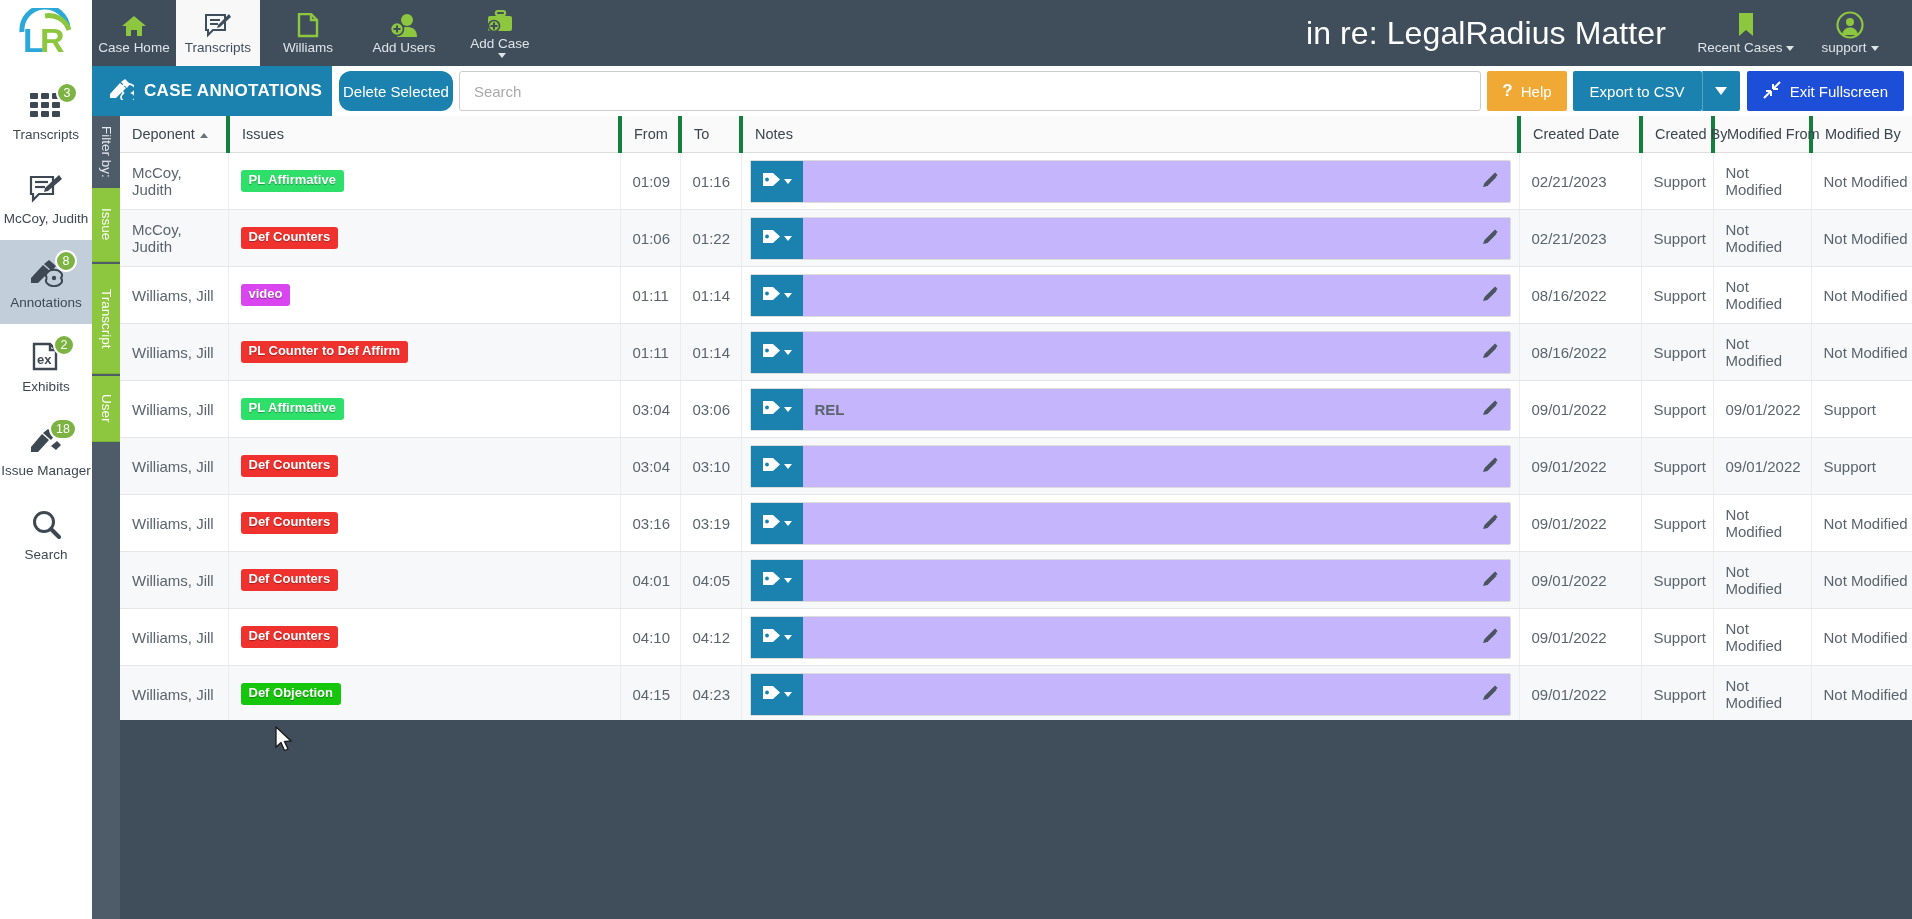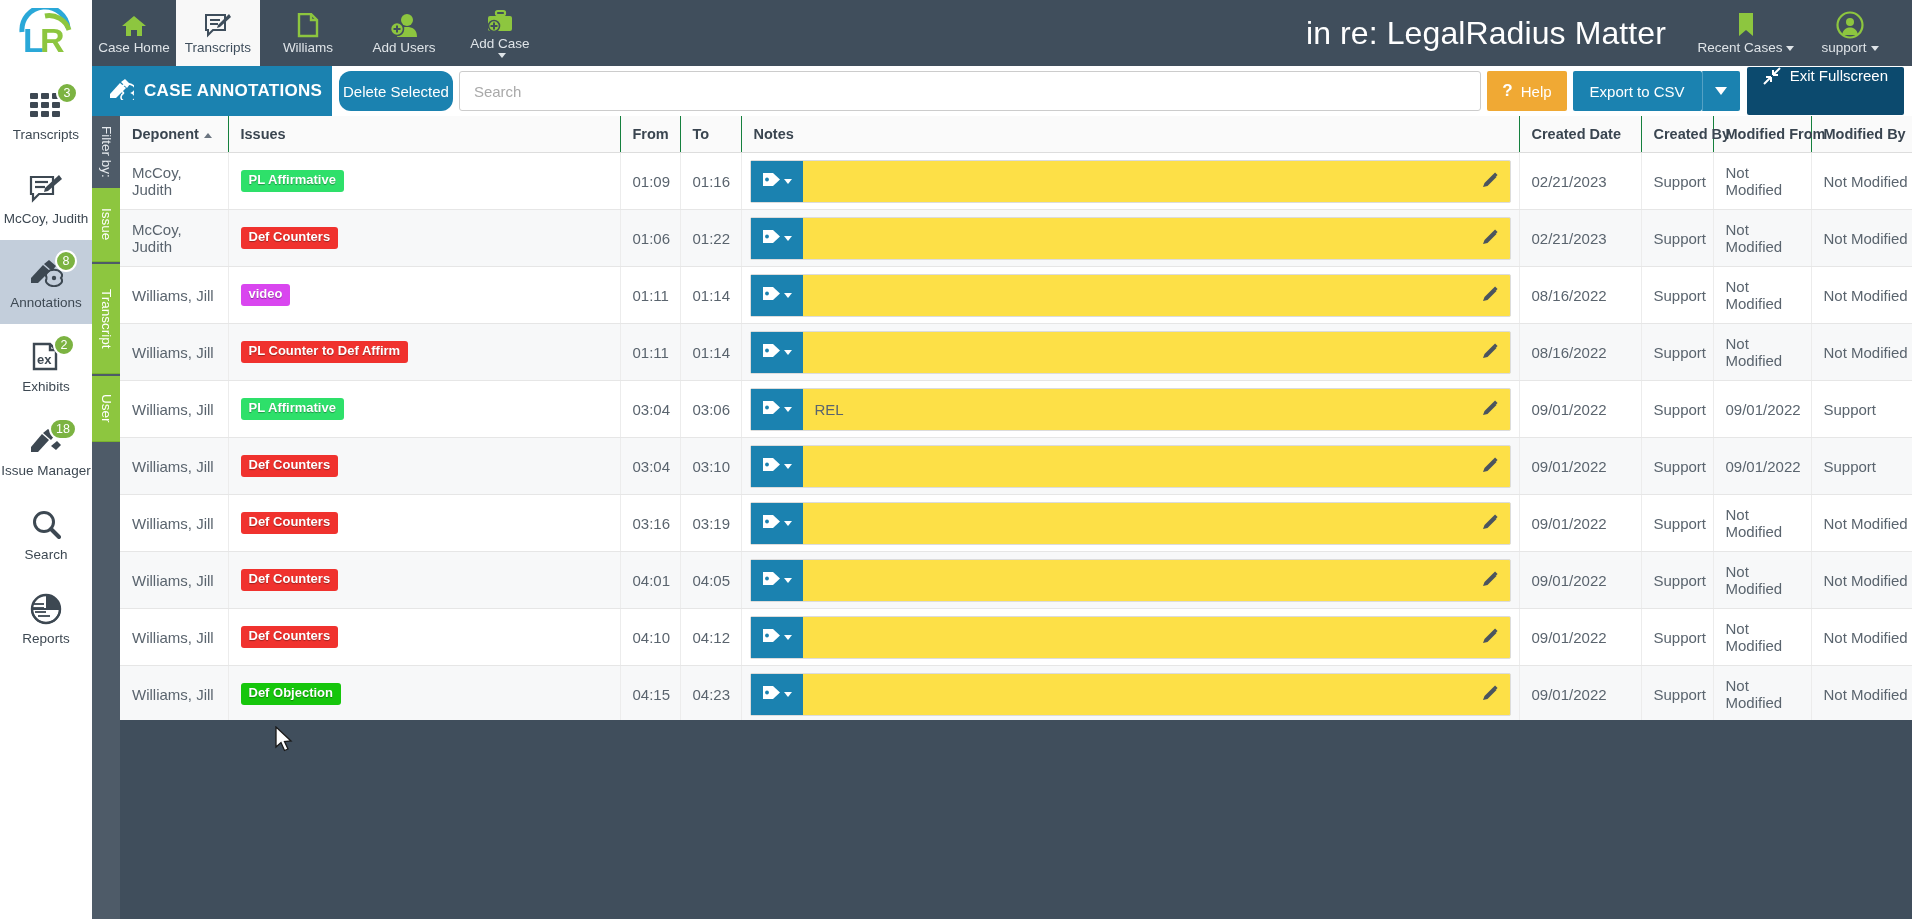--- a/index.html
+++ b/index.html
@@ -83,23 +83,23 @@
     background: #1b82b0; color: #fff; border: none; height: 40px;
     padding: 0 17px; font-size: 15px; cursor: pointer; font-family: inherit;
     display: flex; align-items: center; border-radius: 2px; margin-left: 6px;
   }
   .btn-csv-caret {
     background: #1b82b0; width: 38px; height: 40px; display: flex;
     align-items: center; justify-content: center; cursor: pointer;
     border-left: 1px solid rgba(255,255,255,.25); border-radius: 0 2px 2px 0;
   }
   .btn-exit {
-    background: #0c4a6e; color: #fff; border: none; height: 48px;
+    background: #1d4ed8; color: #fff; border: none; height: 40px;
     padding: 0 16px; font-size: 15px; cursor: pointer; font-family: inherit;
-    display: flex; align-items: flex-start; gap: 9px; border-radius: 2px; margin-left: 7px;
+    display: flex; align-items: center; gap: 9px; border-radius: 2px; margin-left: 7px;
   }
   .caret-white {
     width: 0; height: 0; border-left: 6px solid transparent;
     border-right: 6px solid transparent; border-top: 8px solid #fff;
   }
 
   
   .sidebar {
     position: absolute; left: 0; top: 66px; width: 92px; height: 853px;
     background: #ffffff; padding-top: 6px;
@@ -137,23 +137,23 @@
   .fs-transcript { height: 110px; }
   .fs-user { height: 66px; }
 
   
   .table-area {
     position: absolute; left: 120px; top: 116px; width: 1792px; height: 604px;
     background: #fff; overflow: hidden;
   }
   table.grid { width: 1792px; border-collapse: collapse; table-layout: fixed; }
   table.grid th {
-    background: #fafafa; color: #3a4550; font-size: 14.5px; font-weight: bold;
+    background: #fafafa; color: #3a4550; font-size: 14.5px; font-weight: normal;
     text-align: left; padding: 10px 10px 10px 12px; height: 36px;
-    border-bottom: 1px solid #ddd; border-right: 1px solid #15803d;
+    border-bottom: 1px solid #ddd; border-right: 4px solid #15803d;
     white-space: nowrap;
   }
   table.grid td {
     border-bottom: 1px solid #e6e6e6; border-right: 1px solid #ececec;
     padding: 0 10px 0 12px; height: 57px; font-size: 15px; color: #5a646e;
     vertical-align: middle; background: #fff;
   }
   table.grid tr.alt td { background: #f7f8f9; }
   .sort-caret {
     display: inline-block; width: 0; height: 0; margin-left: 5px;
@@ -171,21 +171,21 @@
   .c-mby   { width: 119px; }
 
   .issue-tag {
     display: inline-block; padding: 3px 8px 4px; border-radius: 3px;
     color: #fff; font-size: 13px; line-height: 1.15; font-weight: bold;
     text-shadow: 0 1px 1px rgba(0,0,0,.35); white-space: nowrap;
   }
   .notes-cell { padding: 0 8px 0 8px !important; }
   .notes-box {
     display: flex; align-items: center; height: 43px;
-    border: 1px solid #dcdcdc; background: #fde047; border-radius: 2px;
+    border: 1px solid #dcdcdc; background: #c4b5fd; border-radius: 2px; font-weight: bold;
   }
   .tag-btn {
     width: 52px; height: 41px; background: #1b82b0; display: flex;
     align-items: center; justify-content: center; gap: 3px; cursor: pointer;
     flex: 0 0 52px;
   }
   .tag-caret {
     width: 0; height: 0; border-left: 4px solid transparent;
     border-right: 4px solid transparent; border-top: 5px solid #fff;
   }
@@ -416,36 +416,20 @@
     <div class="side-item">
       <span class="side-icon">
         <svg width="30" height="30" viewBox="0 0 30 30">
           <circle cx="13" cy="12" r="9.5" fill="none" stroke="#3d4852" stroke-width="3"></circle>
           <line x1="20" y1="19" x2="28" y2="27" stroke="#3d4852" stroke-width="4" stroke-linecap="round"></line>
         </svg>
       </span>
       <span>Search</span>
     </div>
 
-    <div class="side-item">
-      <span class="side-icon">
-        <svg width="32" height="32" viewBox="0 0 32 32">
-          <circle cx="16" cy="16" r="14" fill="none" stroke="#3d4852" stroke-width="2.4"></circle>
-          <path d="M16 16 L16 2 A14 14 0 0 1 30 16 Z" fill="#3d4852"></path>
-          <path d="M16 16 L2 16 A14 14 0 0 0 30 16 Z" fill="none" stroke="#3d4852" stroke-width="2"></path>
-          <g stroke="#3d4852" stroke-width="1.8">
-            <line x1="4" y1="11" x2="14" y2="11"></line>
-              <line x1="3" y1="15" x2="14" y2="15"></line>
-            <line x1="5" y1="19" x2="16" y2="19"></line>
-              <line x1="8" y1="23" x2="20" y2="23"></line>
-          </g>
-        </svg>
-      </span>
-      <span>Reports</span>
-    </div>
   </div>
 
   <div class="filter-strip">
     <div class="fs-label fs-filterby">Filter by:</div>
     <div class="fs-label fs-tab fs-issue">Issue</div>
     <div class="fs-label fs-tab fs-transcript">Transcript</div>
     <div class="fs-label fs-tab fs-user">User</div>
   </div>
 
   <div class="table-area">

